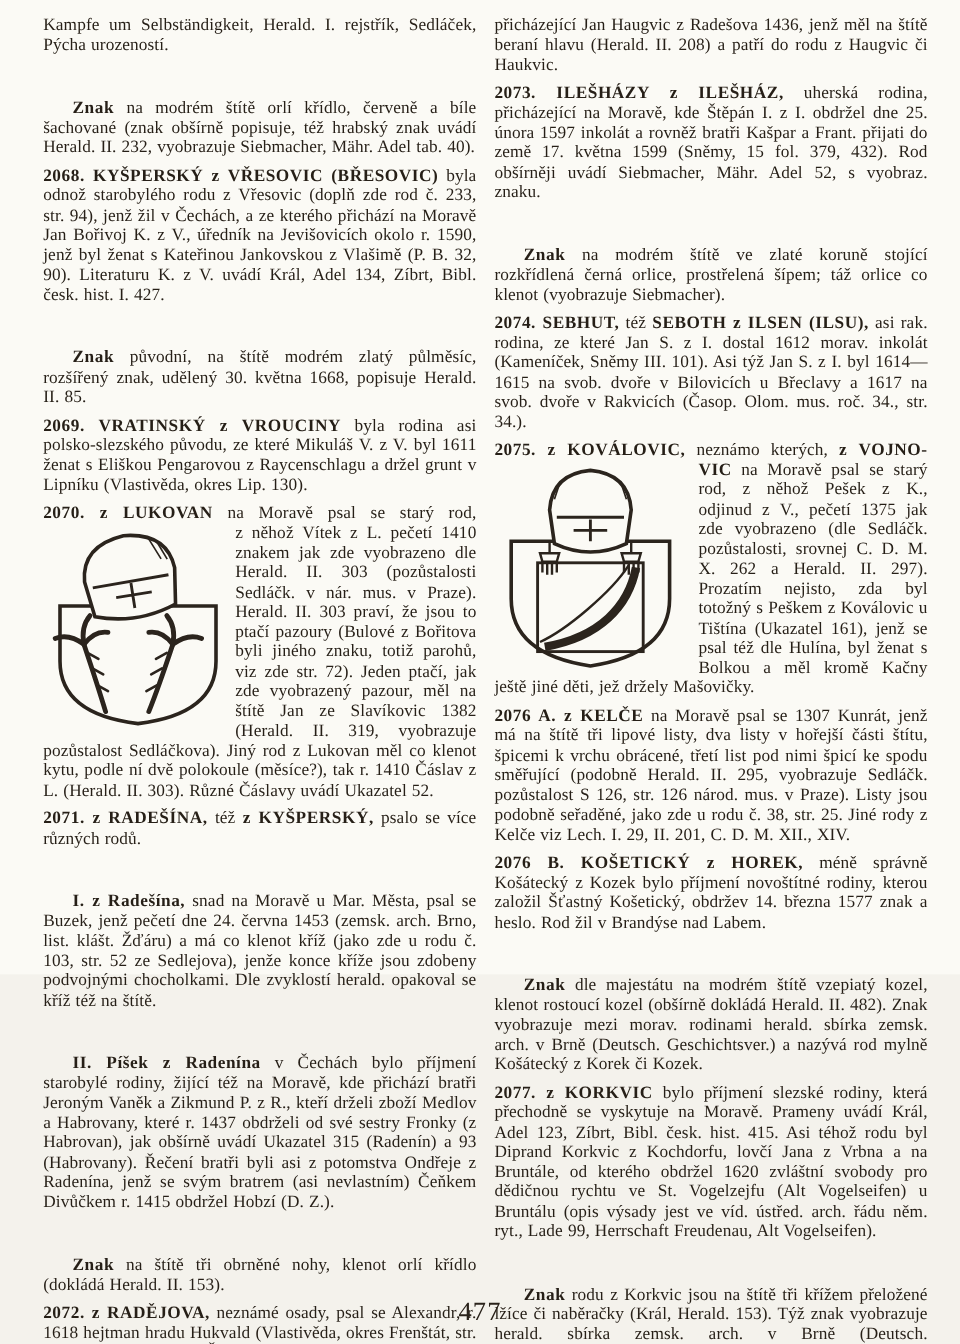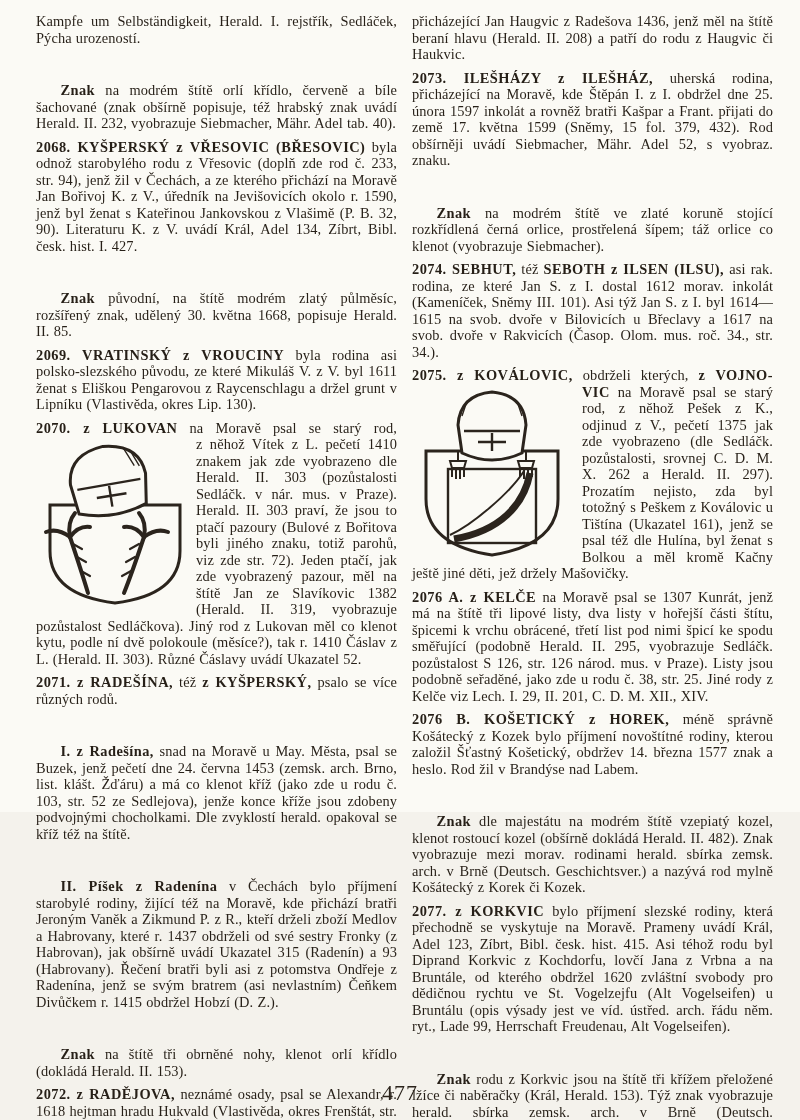--- a/index.html
+++ b/index.html
@@ -68,32 +68,32 @@
     <g transform="rotate(-9 72 40)">
       <path d="M34,40 Q36,10 72,7 Q108,10 110,40 L106,70 Q72,82 38,70 Z" fill="#fbfaf5" stroke-width="3"></path>
       <path d="M40,46 L104,45" stroke-width="2.4"></path>
       <path d="M72,47 L72,68 M58,57 L88,57" stroke-width="2.4"></path>
       <path d="M99,17 l6,15 M92,12 l8,19" stroke-width="1.4"></path>
     </g>
   </svg>
 </span><span>z něhož Vítek z L. pečetí 1410 znakem jak zde vyobrazeno dle Herald. II. 303 (pozůstalosti Sedláčk. v nár. mus. v Praze). Herald. II. 303 praví, že jsou to ptačí pazoury (Bulové z Bořitova byli jiného znaku, totiž parohů, viz zde str. 72). Jeden ptačí, jak zde vyobrazený pazour, měl na štítě Jan ze Slavíkovic 1382 (Herald. II. 319, vyobrazuje pozůstalost Sedláčkova). Jiný rod z Lukovan měl co klenot kytu, podle ní dvě polokoule (měsíce?), tak r. 1410 Čáslav z L. (Herald. II. 303). Různé Čáslavy uvádí Ukazatel 52.</span></div>
         </div>
         <div class="block entry"><b>2071. z RADEŠÍNA,</b><span> též </span><b>z KYŠPERSKÝ,</b><span> psalo se více různých rodů.</span></div>
-        <div class="block sub"><b>I. z Radešína,</b><span> snad na Moravě u May. Města, psal se Buzek, jenž pečetí dne 24. června 1453 (zemsk. arch. Brno, list. klášt. Žďáru) a má co klenot kříž (jako zde u rodu č. 103, str. 52 ze Sedlejova), jenže konce kříže jsou zdobeny podvojnými chocholkami. Dle zvyklostí herald. opakoval se kříž též na štítě.</span></div>
+        <div class="block sub"><b>I. z Radešína,</b><span> snad na Moravě u Mar. Města, psal se Buzek, jenž pečetí dne 24. června 1453 (zemsk. arch. Brno, list. klášt. Žďáru) a má co klenot kříž (jako zde u rodu č. 103, str. 52 ze Sedlejova), jenže konce kříže jsou zdobeny podvojnými chocholkami. Dle zvyklostí herald. opakoval se kříž též na štítě.</span></div>
         <div class="block sub"><b>II. Píšek z Radenína</b><span> v Čechách bylo příjmení starobylé rodiny, žijící též na Moravě, kde přichází bratři Jeroným Vaněk a Zikmund P. z R., kteří drželi zboží Medlov a Habrovany, které r. 1437 obdrželi od své sestry Fronky (z Habrovan), jak obšírně uvádí Ukazatel 315 (Radenín) a 93 (Habrovany). Řečení bratři byli asi z potomstva Ondřeje z Radenína, jenž se svým bratrem (asi nevlastním) Čeňkem Divůčkem r. 1415 obdržel Hobzí (D. Z.).</span></div>
         <div class="block znak"><b>Znak</b><span> na štítě tři obrněné nohy, klenot orlí křídlo (dokládá Herald. II. 153).</span></div>
         <div class="block entry"><b>2072. z RADĚJOVA,</b><span> neznámé osady, psal se Alexandr, r. 1618 hejtman hradu Hukvald (Vlastivěda, okres Frenštát, str. 17). Jiného rodu byl v Čechách</span></div>
       </div>
     <div class="col" id="col-right">
         <div class="block continuation"><span>přicházející Jan Haugvic z Radešova 1436, jenž měl na štítě beraní hlavu (Herald. II. 208) a patří do rodu z Haugvic či Haukvic.</span></div>
         <div class="block entry"><b>2073. ILEŠHÁZY z ILEŠHÁZ,</b><span> uherská rodina, přicházející na Moravě, kde Štěpán I. z I. obdržel dne 25. února 1597 inkolát a rovněž bratři Kašpar a Frant. přijati do země 17. května 1599 (Sněmy, 15 fol. 379, 432). Rod obšírněji uvádí Siebmacher, Mähr. Adel 52, s vyobraz. znaku.</span></div>
         <div class="block znak"><b>Znak</b><span> na modrém štítě ve zlaté koruně stojící rozkřídlená černá orlice, prostřelená šípem; táž orlice co klenot (vyobrazuje Siebmacher).</span></div>
         <div class="block entry"><b>2074. SEBHUT,</b><span> též </span><b>SEBOTH z ILSEN (ILSU),</b><span> asi rak. rodina, ze které Jan S. z I. dostal 1612 morav. inkolát (Kameníček, Sněmy III. 101). Asi týž Jan S. z I. byl 1614—1615 na svob. dvoře v Bilovicích u Břeclavy a 1617 na svob. dvoře v Rakvicích (Časop. Olom. mus. roč. 34., str. 34.).</span></div>
         <div class="block entry">
-          <div class="first-line"><b>2075. z KOVÁLOVIC,</b><span> obdrželi kterých, </span><b>z VOJNO-</b></div>
+          <div class="first-line"><b>2075. z KOVÁLOVIC,</b><span> neznámo kterých, </span><b>z VOJNO-</b></div>
           <div class="wrap-body"><span class="arms-float">
   <svg width="160" height="172" viewBox="0 0 160 172" fill="none" stroke="#2b241d">
     <g>
       <path d="M14,64 L146,64 L146,112 Q146,158 80,168 Q14,158 14,112 Z" fill="#fbfaf5" stroke-width="3"></path>
     </g>
     <g>
       <rect x="36" y="82" width="88" height="74" stroke-width="2.4"></rect>
       <path d="M42,152 C88,144 112,118 118,86" stroke-width="7"></path>
       <path d="M38,148 C60,138 98,106 112,84" stroke-width="2"></path>
     </g>

